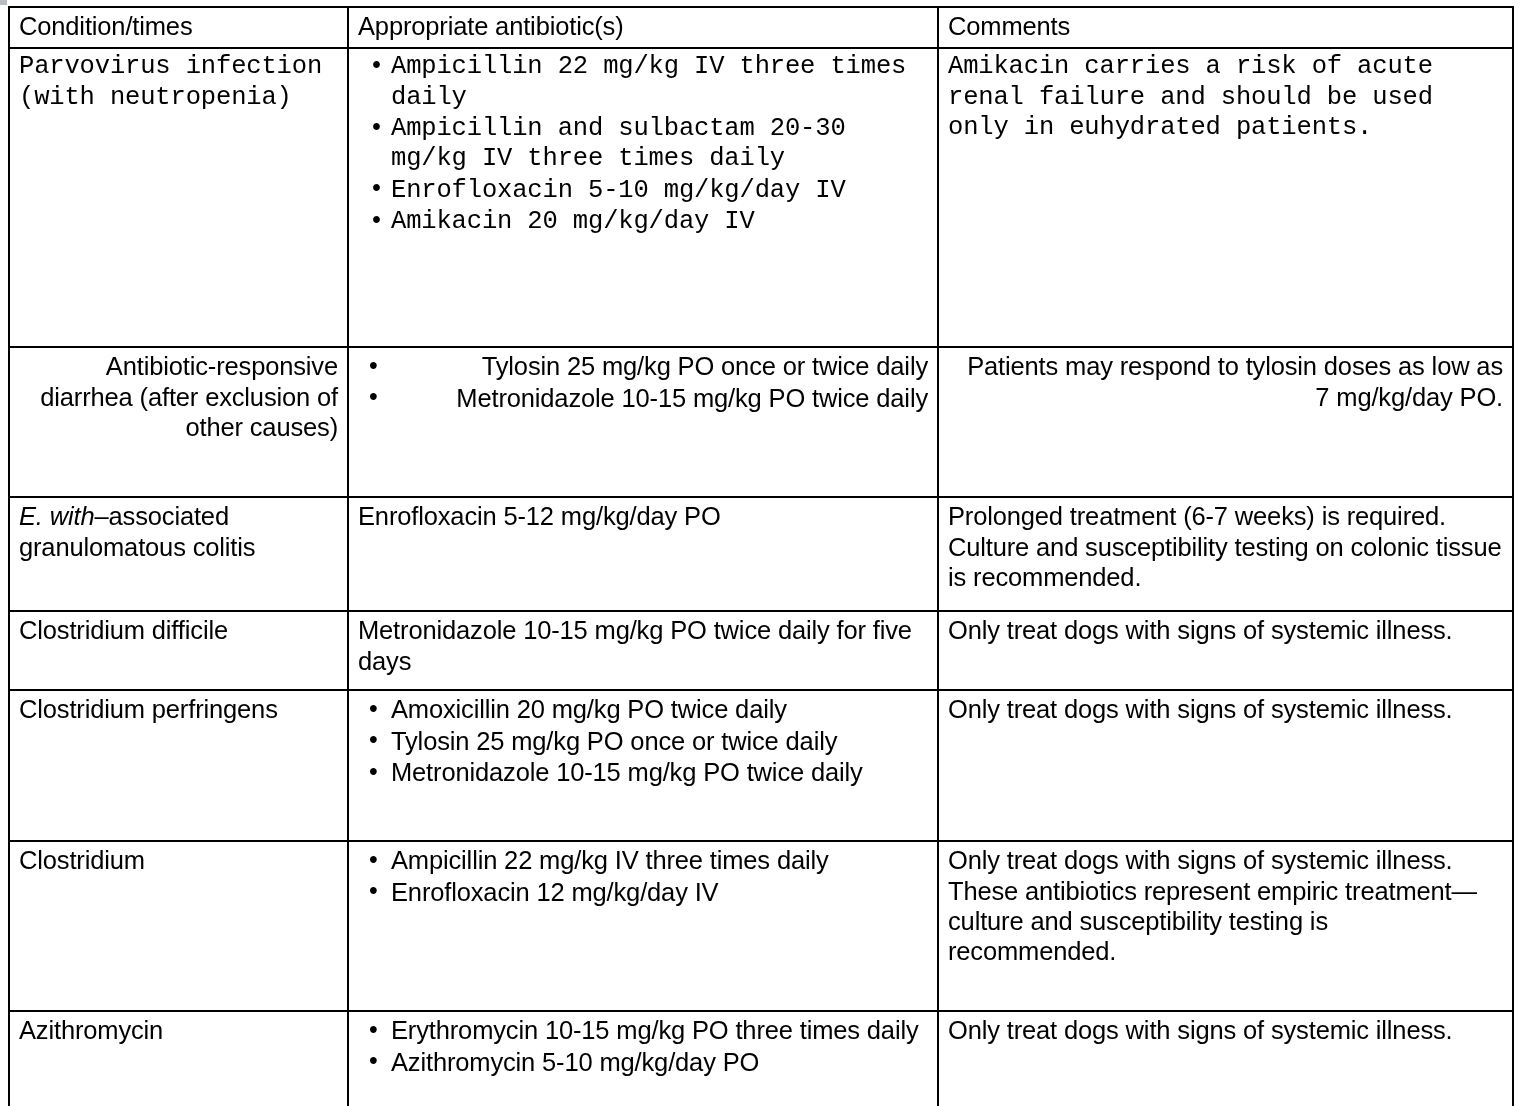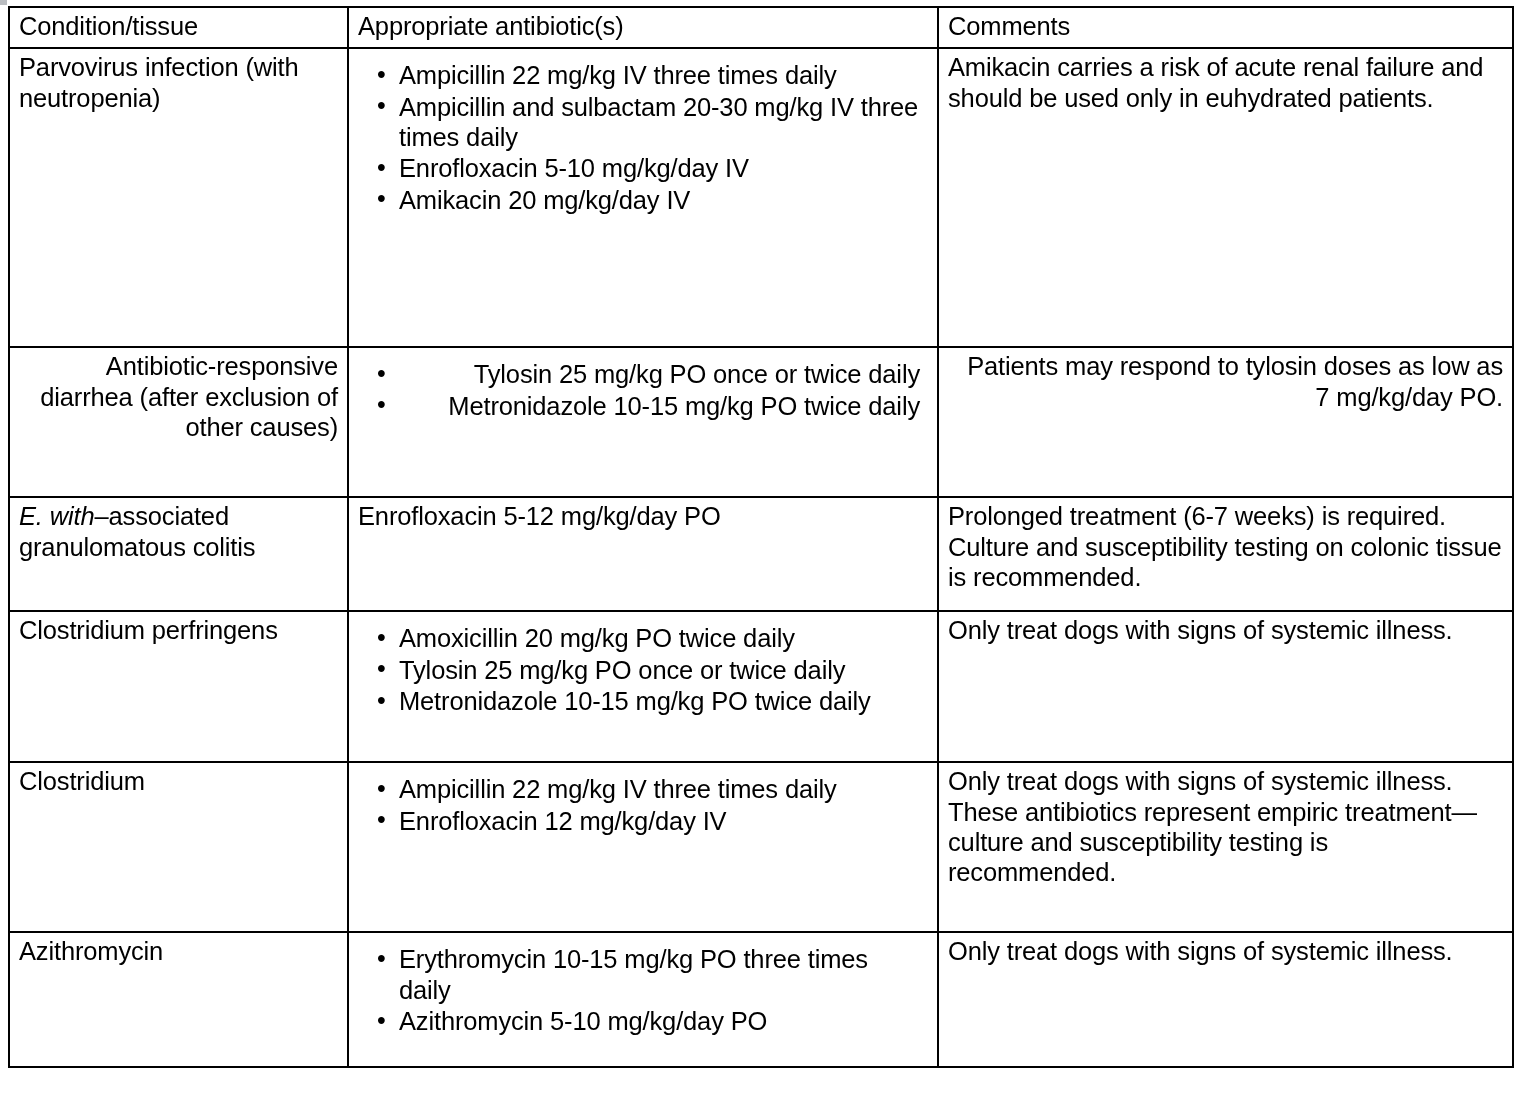--- a/index.html
+++ b/index.html
@@ -68,41 +68,41 @@
 
   .cell-text {
     display: block;
   }
 
   .cell-text .ital {
     font-style: italic;
   }
 
   ul.bullets {
-    margin: 8px;
+    margin: 0;
     padding: 0 0 0 31px;
     list-style: none;
   }
   ul.bullets li {
     position: relative;
     margin: 0 0 1px 0;
     padding: 0 0 0 2px;
     line-height: 1.19;
   }
   ul.bullets li::before {
     content: "\2022";
     position: absolute;
     left: -20px;
     top: -0.5px;
     font-size: 25px;
     line-height: 1.19;
   }
 
   
-  tr.r-parvo td   { height: 288px; }
+  tr.r-parvo td   { height: 288px; font-family: Liberation Mono, monospace; }
   tr.r-ard td     { height: 139px; text-align: right; }
   tr.r-ecoli td   { height: 103px; }
   tr.r-cdiff td   { height: 68px; }
   tr.r-cperf td   { height: 140px; }
   tr.r-salm td    { height: 159px; }
   tr.r-campy td   { height: 124px; }
 </style>
 </head>
 <body>
 
@@ -111,21 +111,21 @@
   <div class="corner-artifact"></div>
 
   <table class="abx">
     <colgroup>
       <col class="c-cond">
       <col class="c-abx">
       <col class="c-com">
     </colgroup>
     <thead>
       <tr>
-        <th>Condition/tissue</th>
+        <th>Condition/times</th>
         <th>Appropriate antibiotic(s)</th>
         <th>Comments</th>
       </tr>
     </thead>
     <tbody>
 
       <tr class="r-parvo">
         <td>
           <span class="cell-text">Parvovirus infection (with neutropenia)</span>
         </td>
@@ -162,20 +162,31 @@
           <span class="cell-text"><span class="ital">E. with</span><span>–associated granulomatous colitis</span></span>
         </td>
         <td>
           <span class="cell-text">Enrofloxacin 5-12 mg/kg/day PO</span>
         </td>
         <td>
           <span class="cell-text">Prolonged treatment (6-7 weeks) is required. Culture and susceptibility testing on colonic tissue is recommended.</span>
         </td>
       </tr>
 
+      <tr class="r-cdiff">
+        <td>
+          <span class="cell-text ital">Clostridium difficile</span>
+        </td>
+        <td>
+          <span class="cell-text">Metronidazole 10-15 mg/kg PO twice daily for five days</span>
+        </td>
+        <td>
+          <span class="cell-text">Only treat dogs with signs of systemic illness.</span>
+        </td>
+      </tr>
 
       <tr class="r-cperf">
         <td>
           <span class="cell-text ital">Clostridium perfringens</span>
         </td>
         <td>
           <ul class="bullets">
             <li>Amoxicillin 20 mg/kg PO twice daily</li>
             <li>Tylosin 25 mg/kg PO once or twice daily</li>
             <li>Metronidazole 10-15 mg/kg PO twice daily</li>

